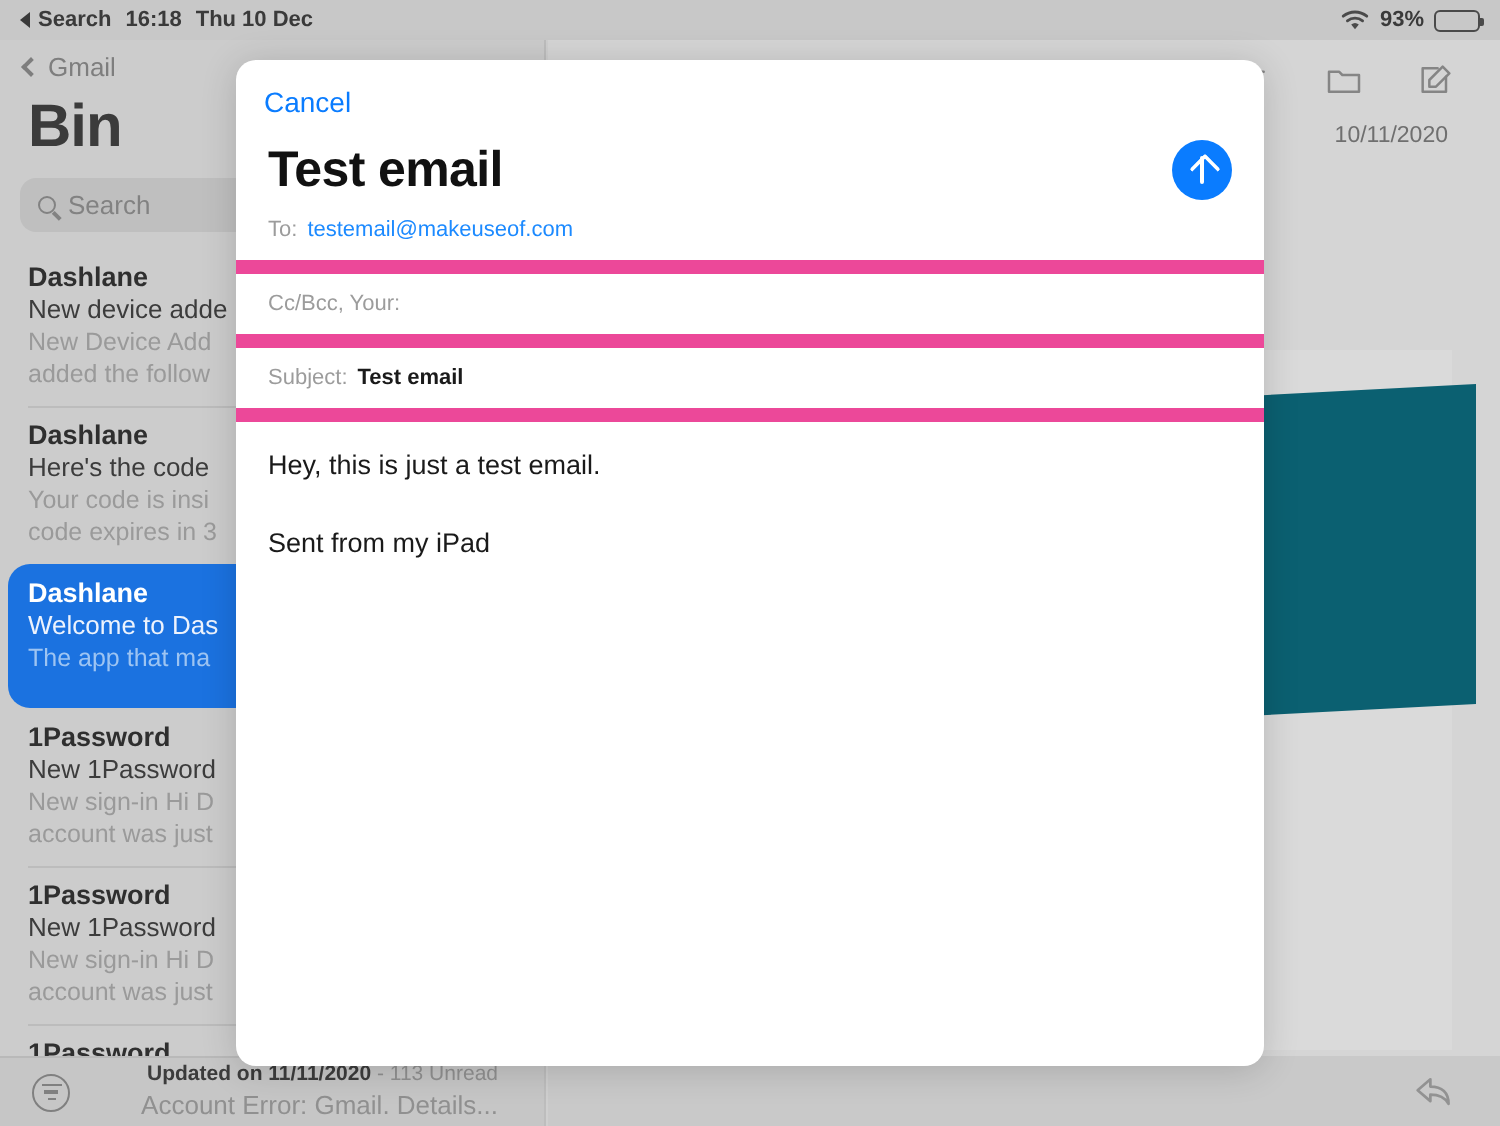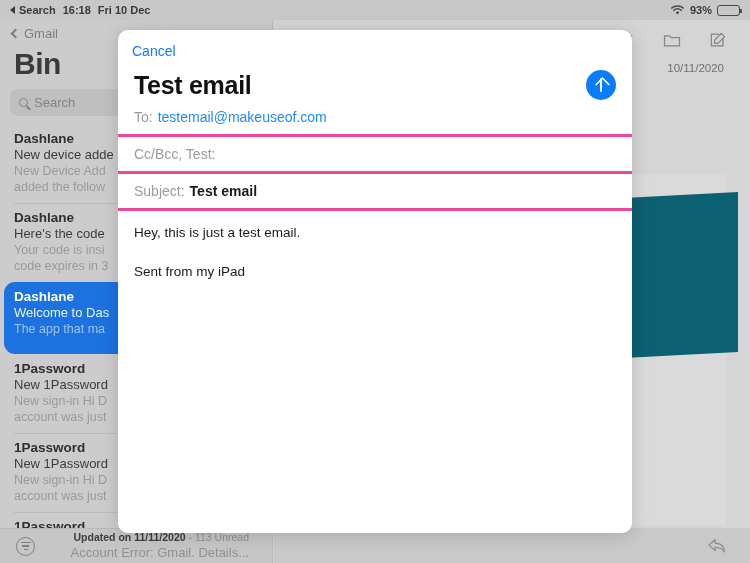--- a/index.html
+++ b/index.html
@@ -234,22 +234,22 @@
   }
   .send-arrow::after {
     content: ""; position: absolute; left: -4.5px; top: -6.5px;
     width: 9px; height: 9px;
     border-left: 2px solid #fff; border-top: 2px solid #fff;
     transform: rotate(45deg); border-radius: 1px;
   }
   .field {
     display: flex; align-items: baseline; gap: 5px;
     padding: 9px 16px;
-    border-bottom: 3px solid #ec4899;
-    font-size: 14px;
+    border-bottom: 7px solid #ec4899;
+    font-size: 11px;
     min-height: 36px;
   }
   .field-label { color: #9c9c9c; }
   .field-value { color: #1a1a1a; }
   .field-value.link { color: #1c8aff; }
   .field-value.subj { font-weight: bold; }
   .field.ccbcc { color: #9c9c9c; }
   .body-area {
     padding: 14px 16px;
     font-size: 13.5px; color: #1a1a1a; line-height: 1.25;
@@ -260,21 +260,21 @@
 </head>
 <body>
 
 <div id="screen">
 
   <div class="statusbar">
     <div class="sb-left">
       <span class="sb-back-tri"></span>
       <span>Search</span>
       <span>16:18</span>
-      <span>Fri 10 Dec</span>
+      <span>Thu 10 Dec</span>
     </div>
     <div class="sb-right">
       <svg class="wifi-ic" width="15" height="11" viewBox="0 0 15 11">
         <path d="M7.5 9.6 L5.6 7.3 a3 3 0 0 1 3.8 0 Z" fill="#4a4a4a"></path>
         <path d="M3.7 5.4 a6 6 0 0 1 7.6 0" stroke="#4a4a4a" stroke-width="1.4" fill="none" stroke-linecap="round"></path>
         <path d="M1.6 3.1 a9.3 9.3 0 0 1 11.8 0" stroke="#4a4a4a" stroke-width="1.4" fill="none" stroke-linecap="round"></path>
       </svg>
       <span>93%</span>
       <span class="batt"><span class="batt-fill" style="width:93%"></span></span>
     </div>
@@ -390,21 +390,21 @@
         <span class="send-arrow"></span>
       </div>
     </div>
 
     <div class="field">
       <span class="field-label">To:</span>
       <span class="field-value link">testemail@makeuseof.com</span>
     </div>
 
     <div class="field ccbcc">
-      <span class="field-label">Cc/Bcc, Test:</span>
+      <span class="field-label">Cc/Bcc, Your:</span>
     </div>
 
     <div class="field">
       <span class="field-label">Subject:</span>
       <span class="field-value subj">Test email</span>
     </div>
 
     <div class="body-area">
       <p>Hey, this is just a test email.</p>
       <p>Sent from my iPad</p>

